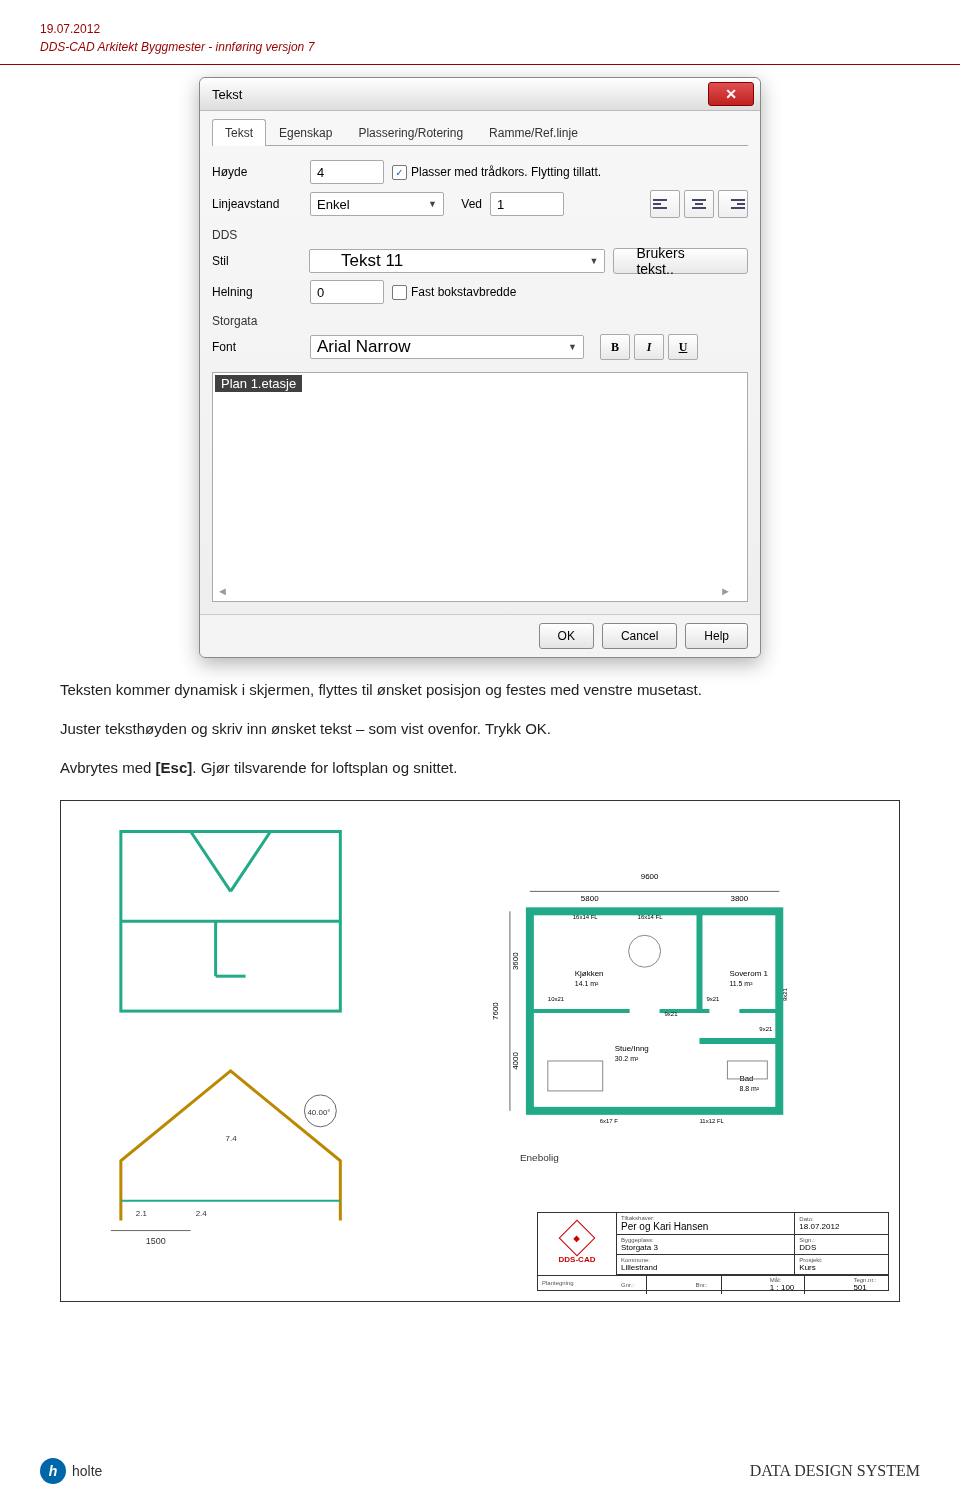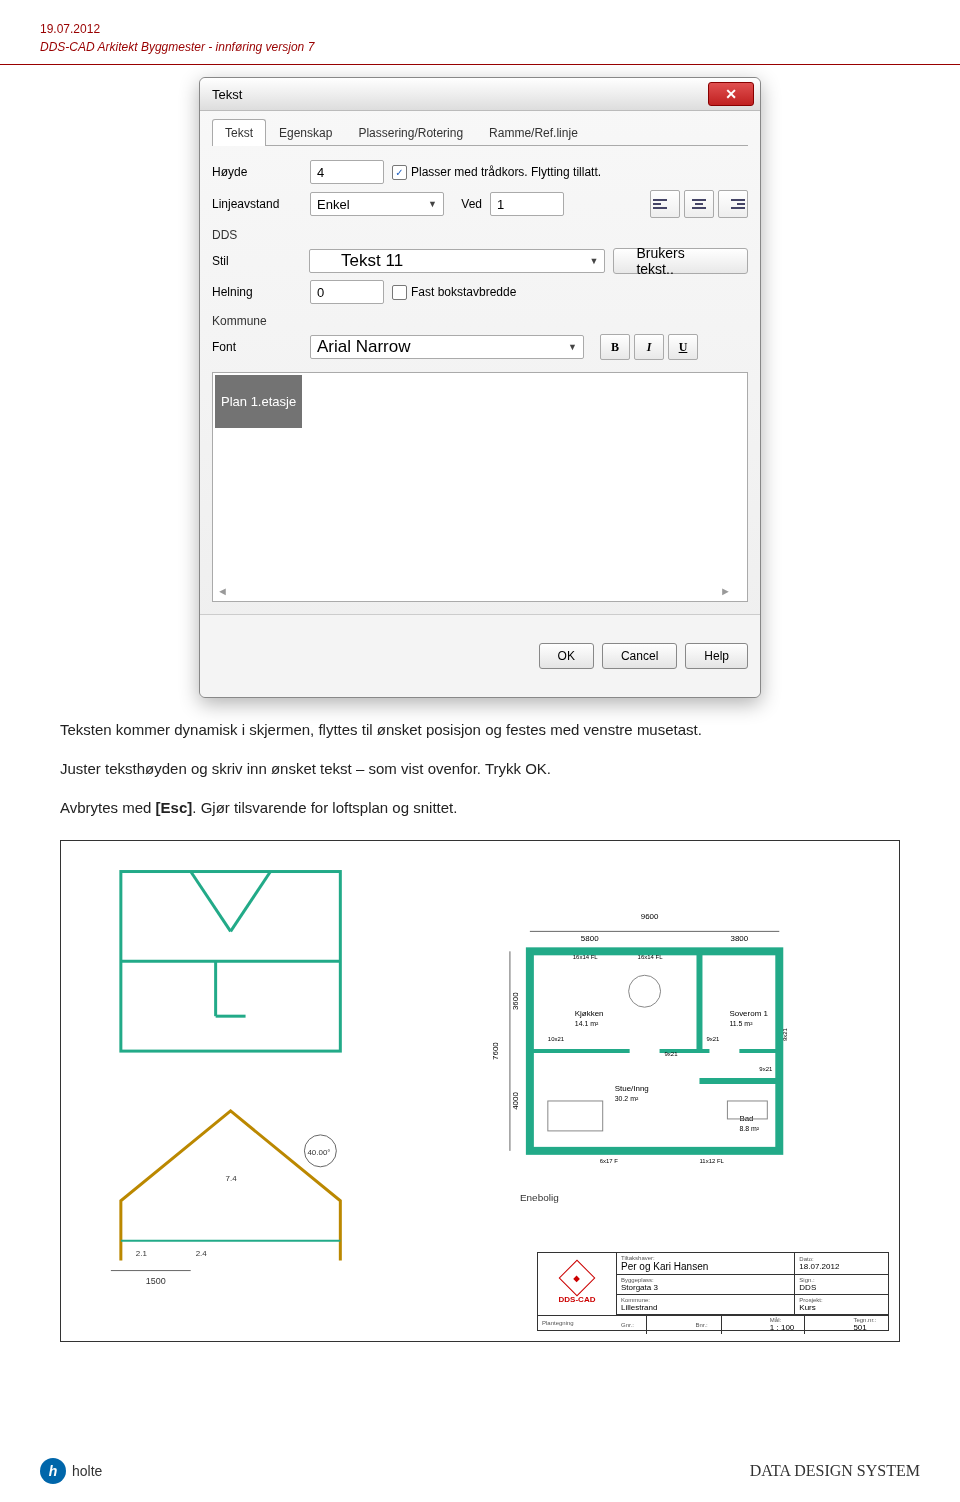--- a/index.html
+++ b/index.html
@@ -165,31 +165,31 @@
     width: 100%;
     height: 230px;
     background: #fff;
     border: 1px solid #aaa;
     margin-top: 12px;
     box-sizing: border-box;
     padding: 2px;
     position: relative;
   }
   .textarea-sel {
-    background: #737373;
+    background: #404040;
     color: #fff;
-    padding: 19px 6px;
+    padding: 1px 6px;
     font-size: 13px;
     display: inline-block;
   }
   .dialog-footer {
     display: flex;
     justify-content: flex-end;
     gap: 8px;
-    padding: 28px 12px;
+    padding: 8px 12px;
     border-top: 1px solid #ccc;
     background: #f4f4f4;
     border-radius: 0 0 6px 6px;
   }
   .dlg-btn {
     border: 1px solid #888;
     background: linear-gradient(#fff,#e4e4e4);
     border-radius: 3px;
     padding: 5px 18px;
     font-size: 12px;
@@ -384,21 +384,21 @@
         <div class="lbl">Helning</div>
         <div class="field w60">
             <span>0</span>
           </div>
         <div class="chk">
           <div class="chk-box"></div>
           <span>Fast bokstavbredde</span>
         </div>
       </div>
 
-      <div class="group-label">Kommune</div>
+      <div class="group-label">Storgata</div>
       <div class="row">
         <div class="lbl">Font</div>
         <div class="field w260" style="font-size:17px;">
           <span>Arial Narrow</span>
           <span class="select-arrow">▼</span>
         </div>
         <div style="display:flex;gap:4px;margin-left:8px">
           <div class="icon-btn">B</div>
           <div class="icon-btn" style="font-style:italic">I</div>
           <div class="icon-btn" style="text-decoration:underline">U</div>

